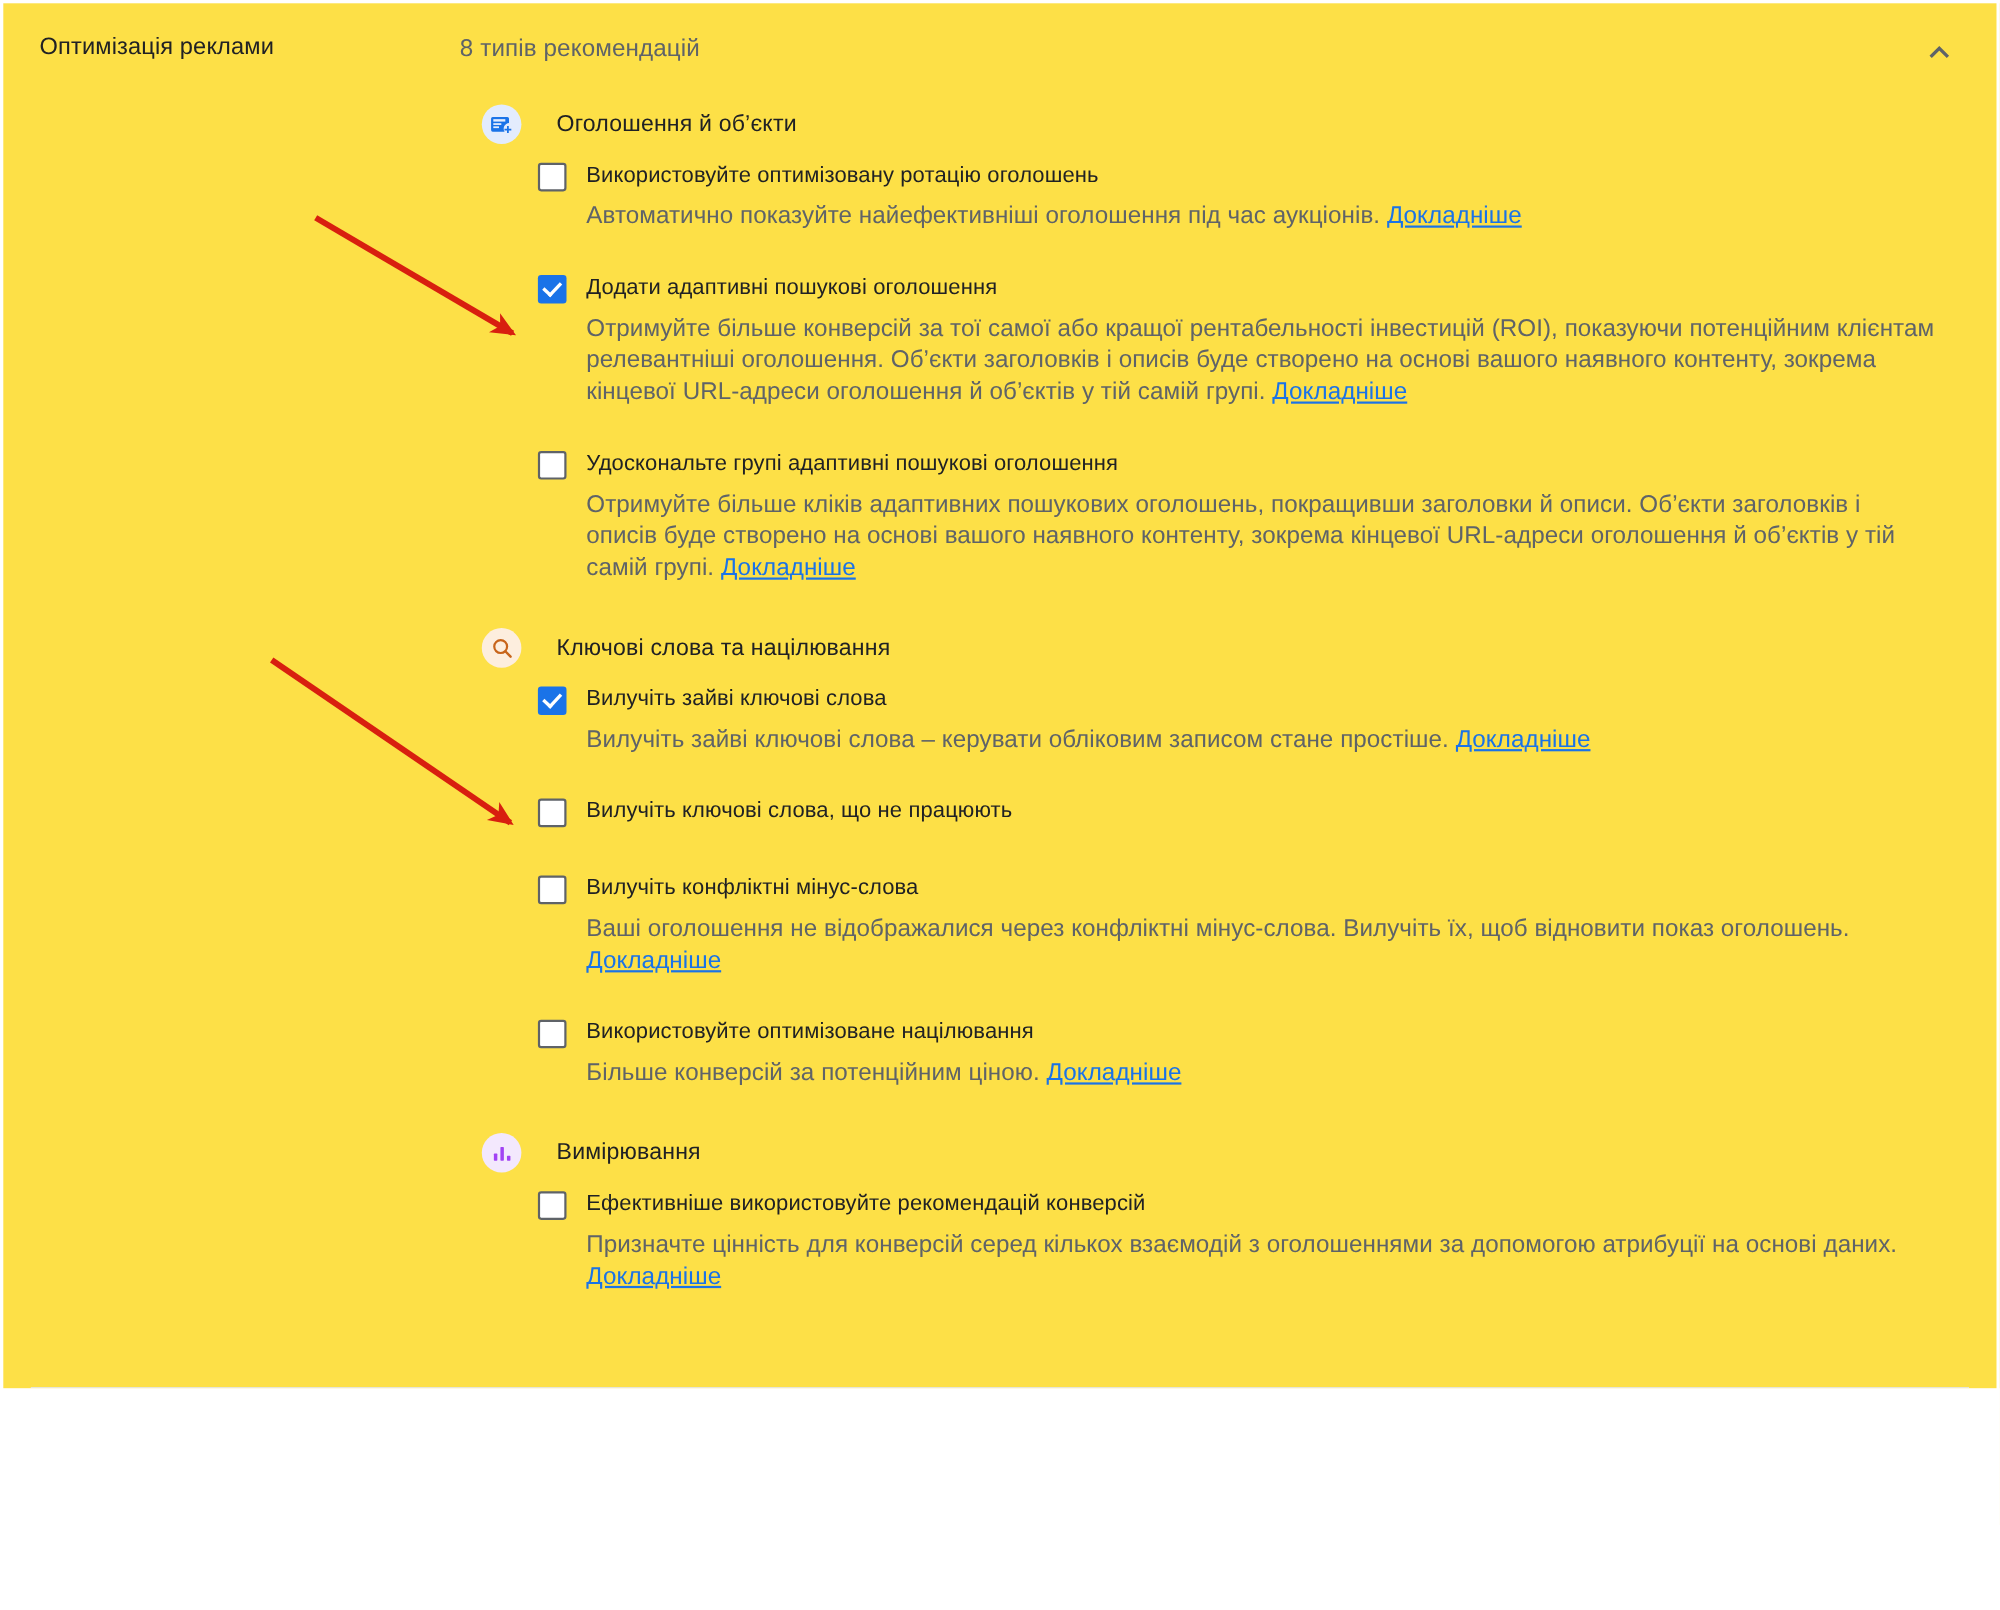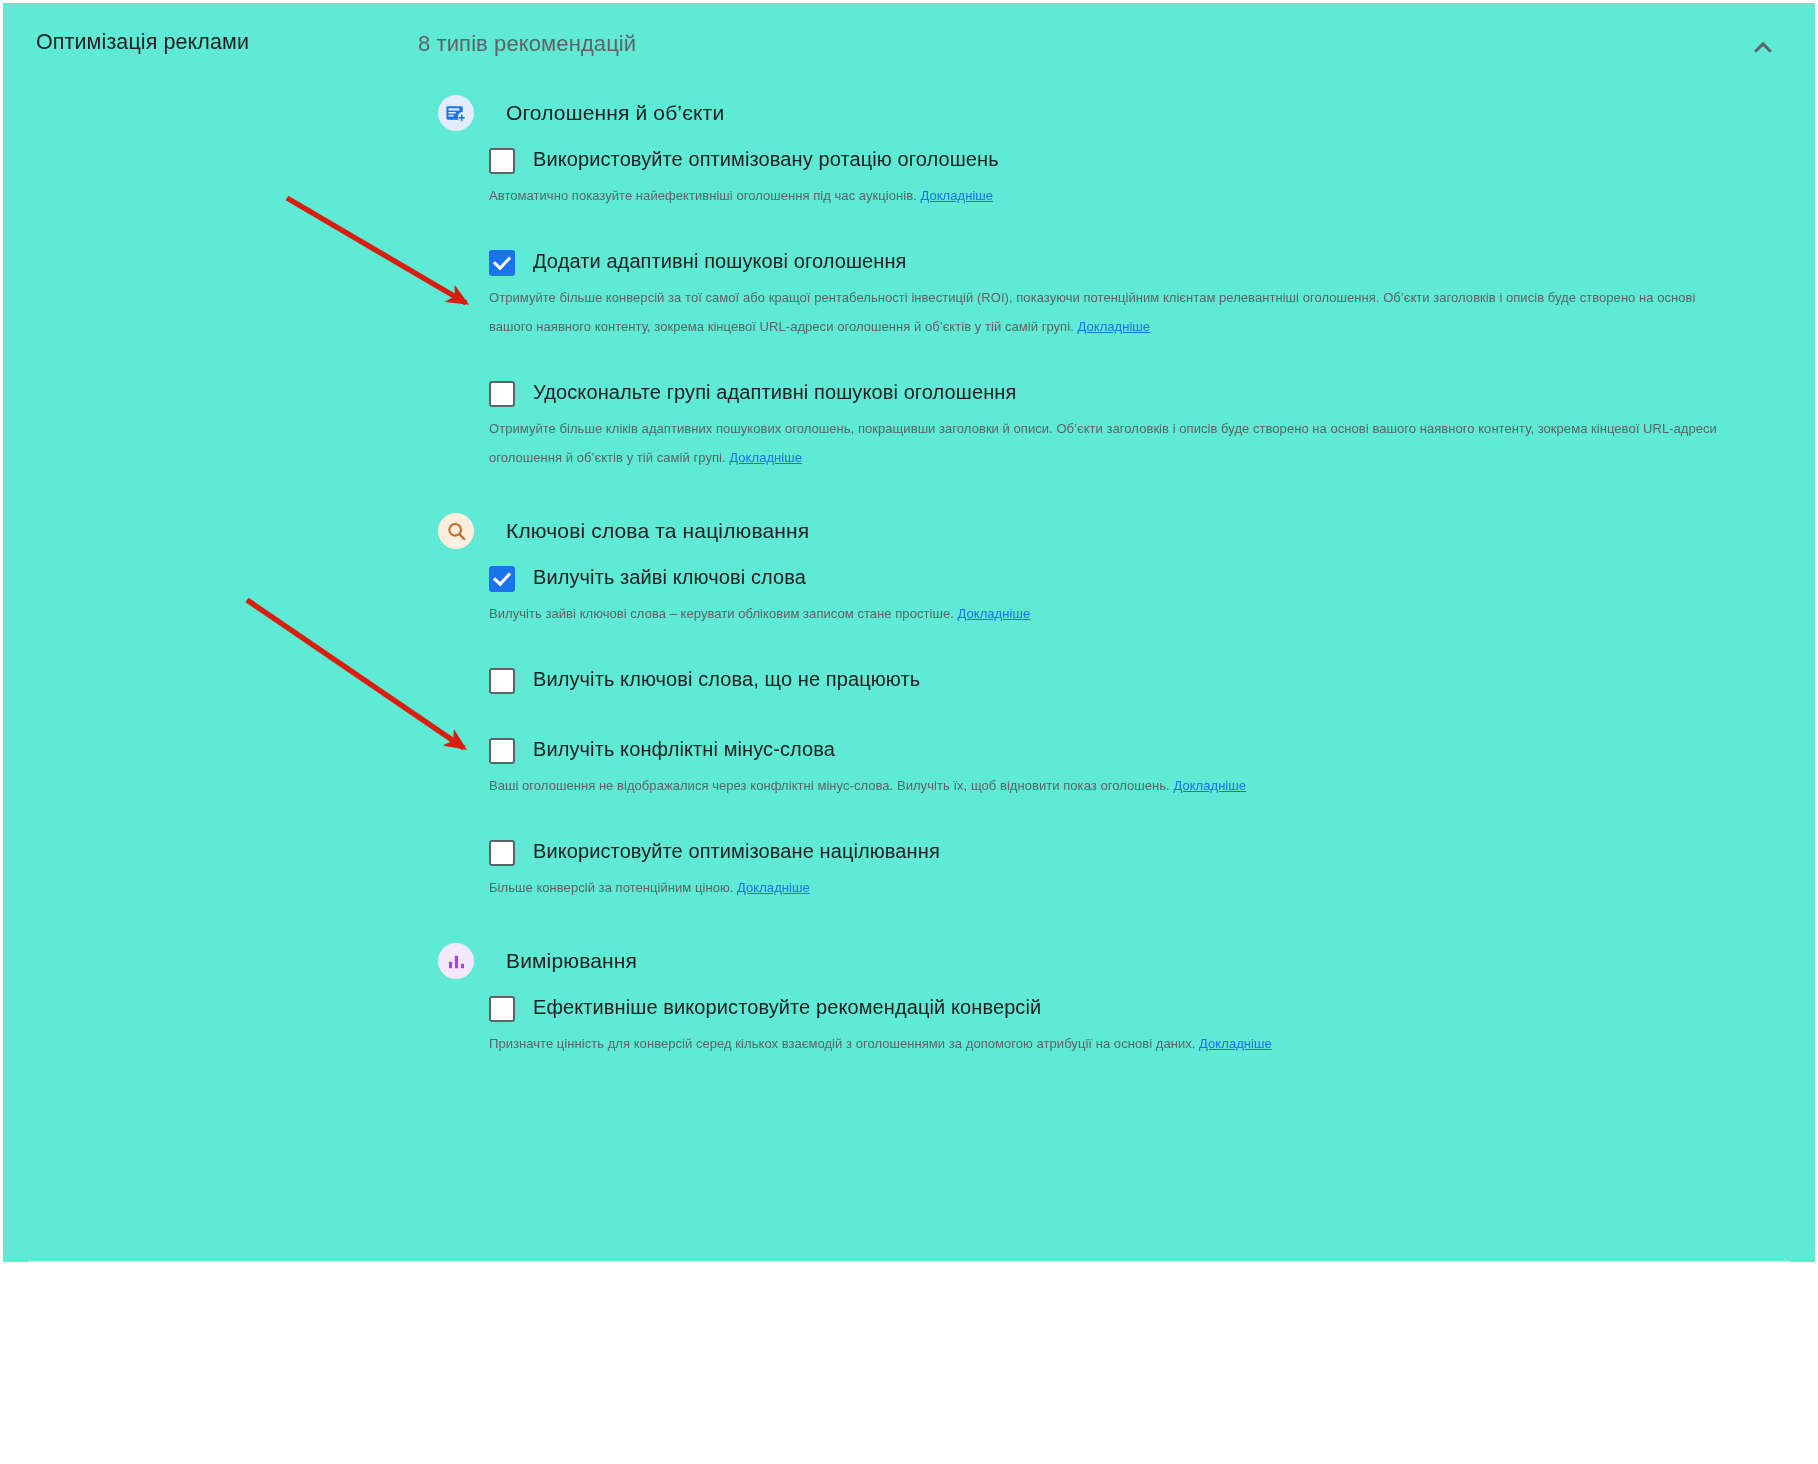--- a/index.html
+++ b/index.html
@@ -14,21 +14,21 @@
     position: relative;
     overflow: hidden;
     color: #3c4043;
     -webkit-font-smoothing: antialiased;
   }
 
   .page {
     position: relative;
     width: 1818px;
     height: 1280px;
-    background: #5eead4;
+    background: #fde047;
     box-sizing: border-box;
     padding-left: 25px;
   }
 
   
   .edge-top {
     position: absolute;
     left: 0; right: 0; top: 0;
     height: 3px;
     background: #ffffff;
@@ -181,22 +181,23 @@
     border-width: 0 3px 3px 0;
     transform: rotate(43deg);
   }
   .rec-label {
     font-size: 20px;
     color: #202124;
     line-height: 32px;
     letter-spacing: 0.1px;
   }
   .rec-desc {
+    margin-left: 44px;
     margin-top: 3px;
-    font-size: 13px;
+    font-size: 22px;
     line-height: 29px;
     color: #5f6368;
     letter-spacing: 0.05px;
     max-width: 1245px;
   }
   .rec-desc a,
   .rec-link {
     color: #1a73e8;
     text-decoration: underline;
     cursor: pointer;

